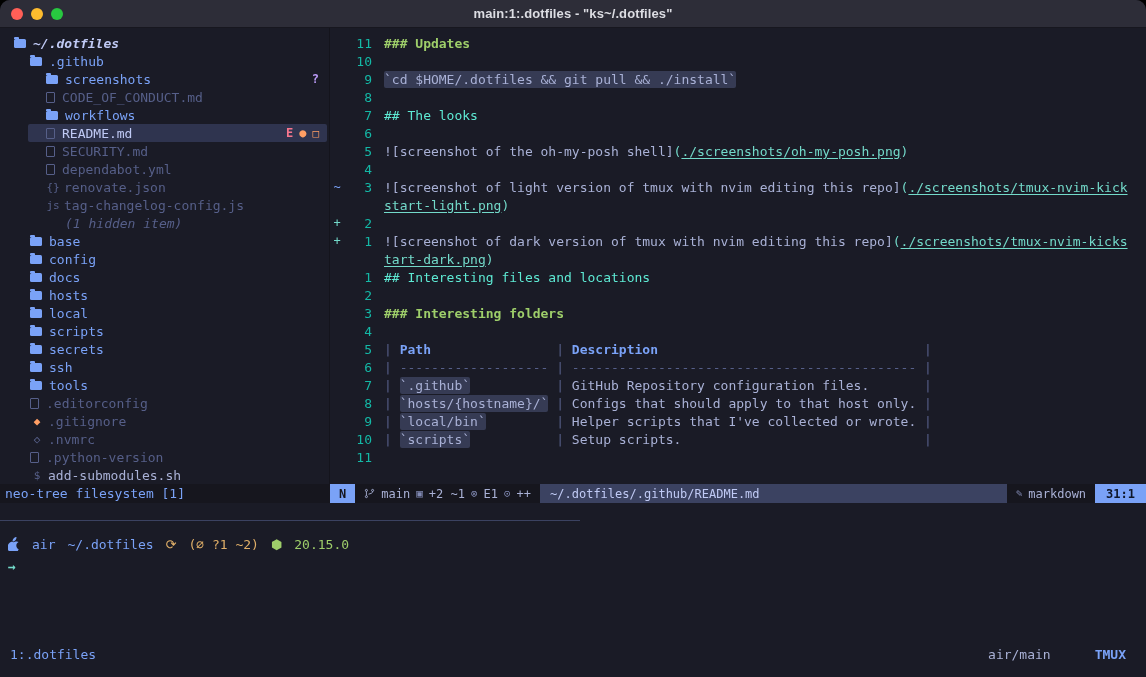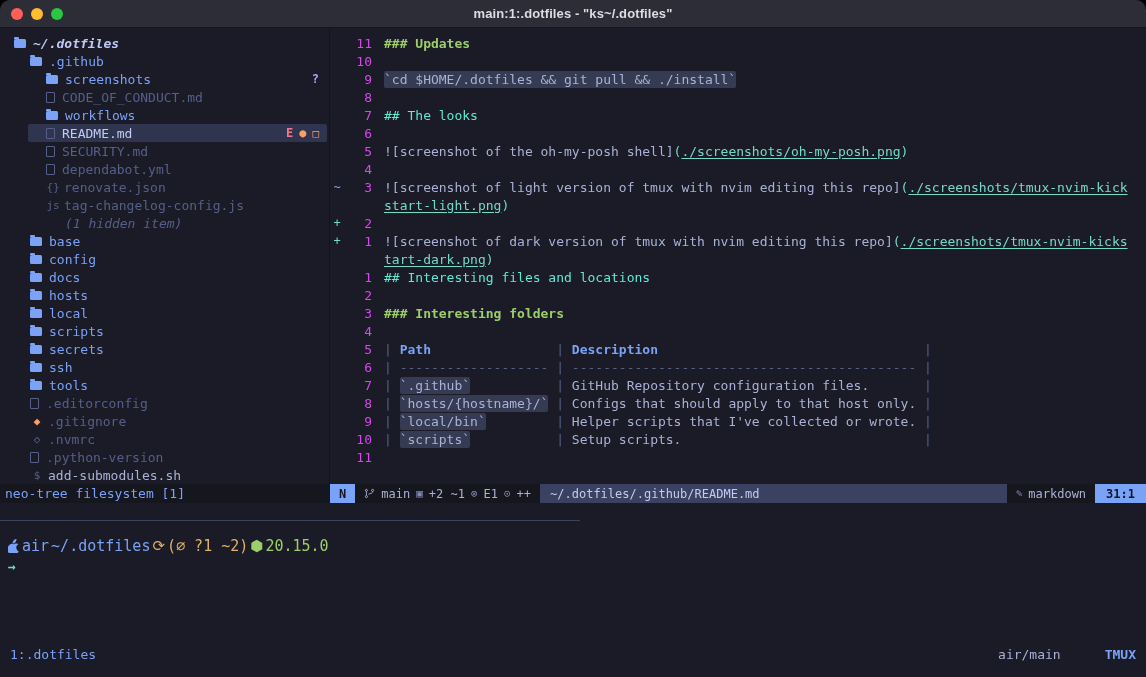--- a/index.html
+++ b/index.html
@@ -42,21 +42,21 @@
   .b-q{color:#bb9af7;font-weight:700}
 
   .nt-status{position:absolute;left:0;top:456px;width:330px;height:19px;background:#16161e;color:#7aa2f7;display:flex;align-items:center;padding-left:5px;font-size:13px}
 
   
   .vsep{position:absolute;top:0;bottom:193px;left:329px;width:1px;background:#14141c}
   .editor{position:absolute;top:6px;left:330px;right:0;font-size:13px}
   .erow{height:18px;display:flex;align-items:center;white-space:pre}
   .sign{flex:none;width:14px;text-align:center;font-size:12px}
   .sgn-c{color:#7aa2f7}.sgn-a{color:#73daca}
-  .lnum{flex:none;width:28px;text-align:right;color:#d946ef}
+  .lnum{flex:none;width:28px;text-align:right;color:#14b8a6}
   .lnum.cur{color:#ff9e64}
   .etext{padding-left:12px;white-space:pre}
   .fg{color:#a9b1d6}
   .h2{color:#5eead4;font-weight:400}
   .h3{color:#9ece6a;font-weight:700}
   .code{background:#363b54;color:#a9b1d6;border-radius:2px;padding:1px 0}
   .link{color:#73daca;text-decoration:underline;text-underline-offset:2px}
   .lp{color:#73daca}
   .pp{color:#565f89}
   .th{color:#7aa2f7;font-weight:700}
@@ -66,29 +66,29 @@
   .lualine{position:absolute;left:330px;right:0;top:456px;height:19px;display:flex;align-items:stretch;background:#16161e;font-size:12px;color:#a9b1d6}
   .sl-mode{background:#7aa2f7;color:#15161e;font-weight:700;padding:0 9px;display:flex;align-items:center}
   .sl-seg{display:flex;align-items:center;gap:6px;padding:0 9px;background:#16161e}
   .sl-ic{color:#8089b3;font-size:11px}
   .sl-path{flex:1;background:#3b4261;color:#c0caf5;display:flex;align-items:center;padding:0 10px}
   .sl-pos{background:#7aa2f7;color:#0f172a;font-weight:700;padding:0 11px;display:flex;align-items:center}
   .br-ic{flex:none}
 
   
   .divider{position:absolute;top:492px;left:0;width:580px;height:1px;background:#3b4261}
-  .prompt{position:absolute;top:509px;left:8px;height:18px;display:flex;align-items:center;gap:2px;font-size:15px;white-space:pre}
+  .prompt{position:absolute;top:509px;left:8px;height:18px;display:flex;align-items:flex-start;gap:12px;font-size:13px;white-space:pre}
   .p-host,.p-path{color:#7aa2f7}
   .p-sync{color:#e0af68}
   .p-git{color:#e0af68}
   .p-node-ic,.p-node{color:#9ece6a}
   .prompt2{position:absolute;top:529px;left:8px;height:18px;display:flex;align-items:center;font-size:13px;color:#73daca;font-weight:700}
 
   
-  .tmuxbar{position:absolute;left:0;right:0;top:616px;height:20px;display:flex;align-items:center;justify-content:space-between;padding:0 10px;font-size:13px}
+  .tmuxbar{position:absolute;left:0;right:10px;top:616px;height:20px;display:flex;align-items:center;justify-content:space-between;padding:0 10px;font-size:13px}
   .tm-win{color:#7aa2f7}
   .tm-right{display:flex;align-items:center;gap:44px}
   .tm-sess{color:#a9b1d6}
   .tm-label{color:#7aa2f7;font-weight:700}
 </style>
 </head>
 <body>
 
 <div class="screen">
 

